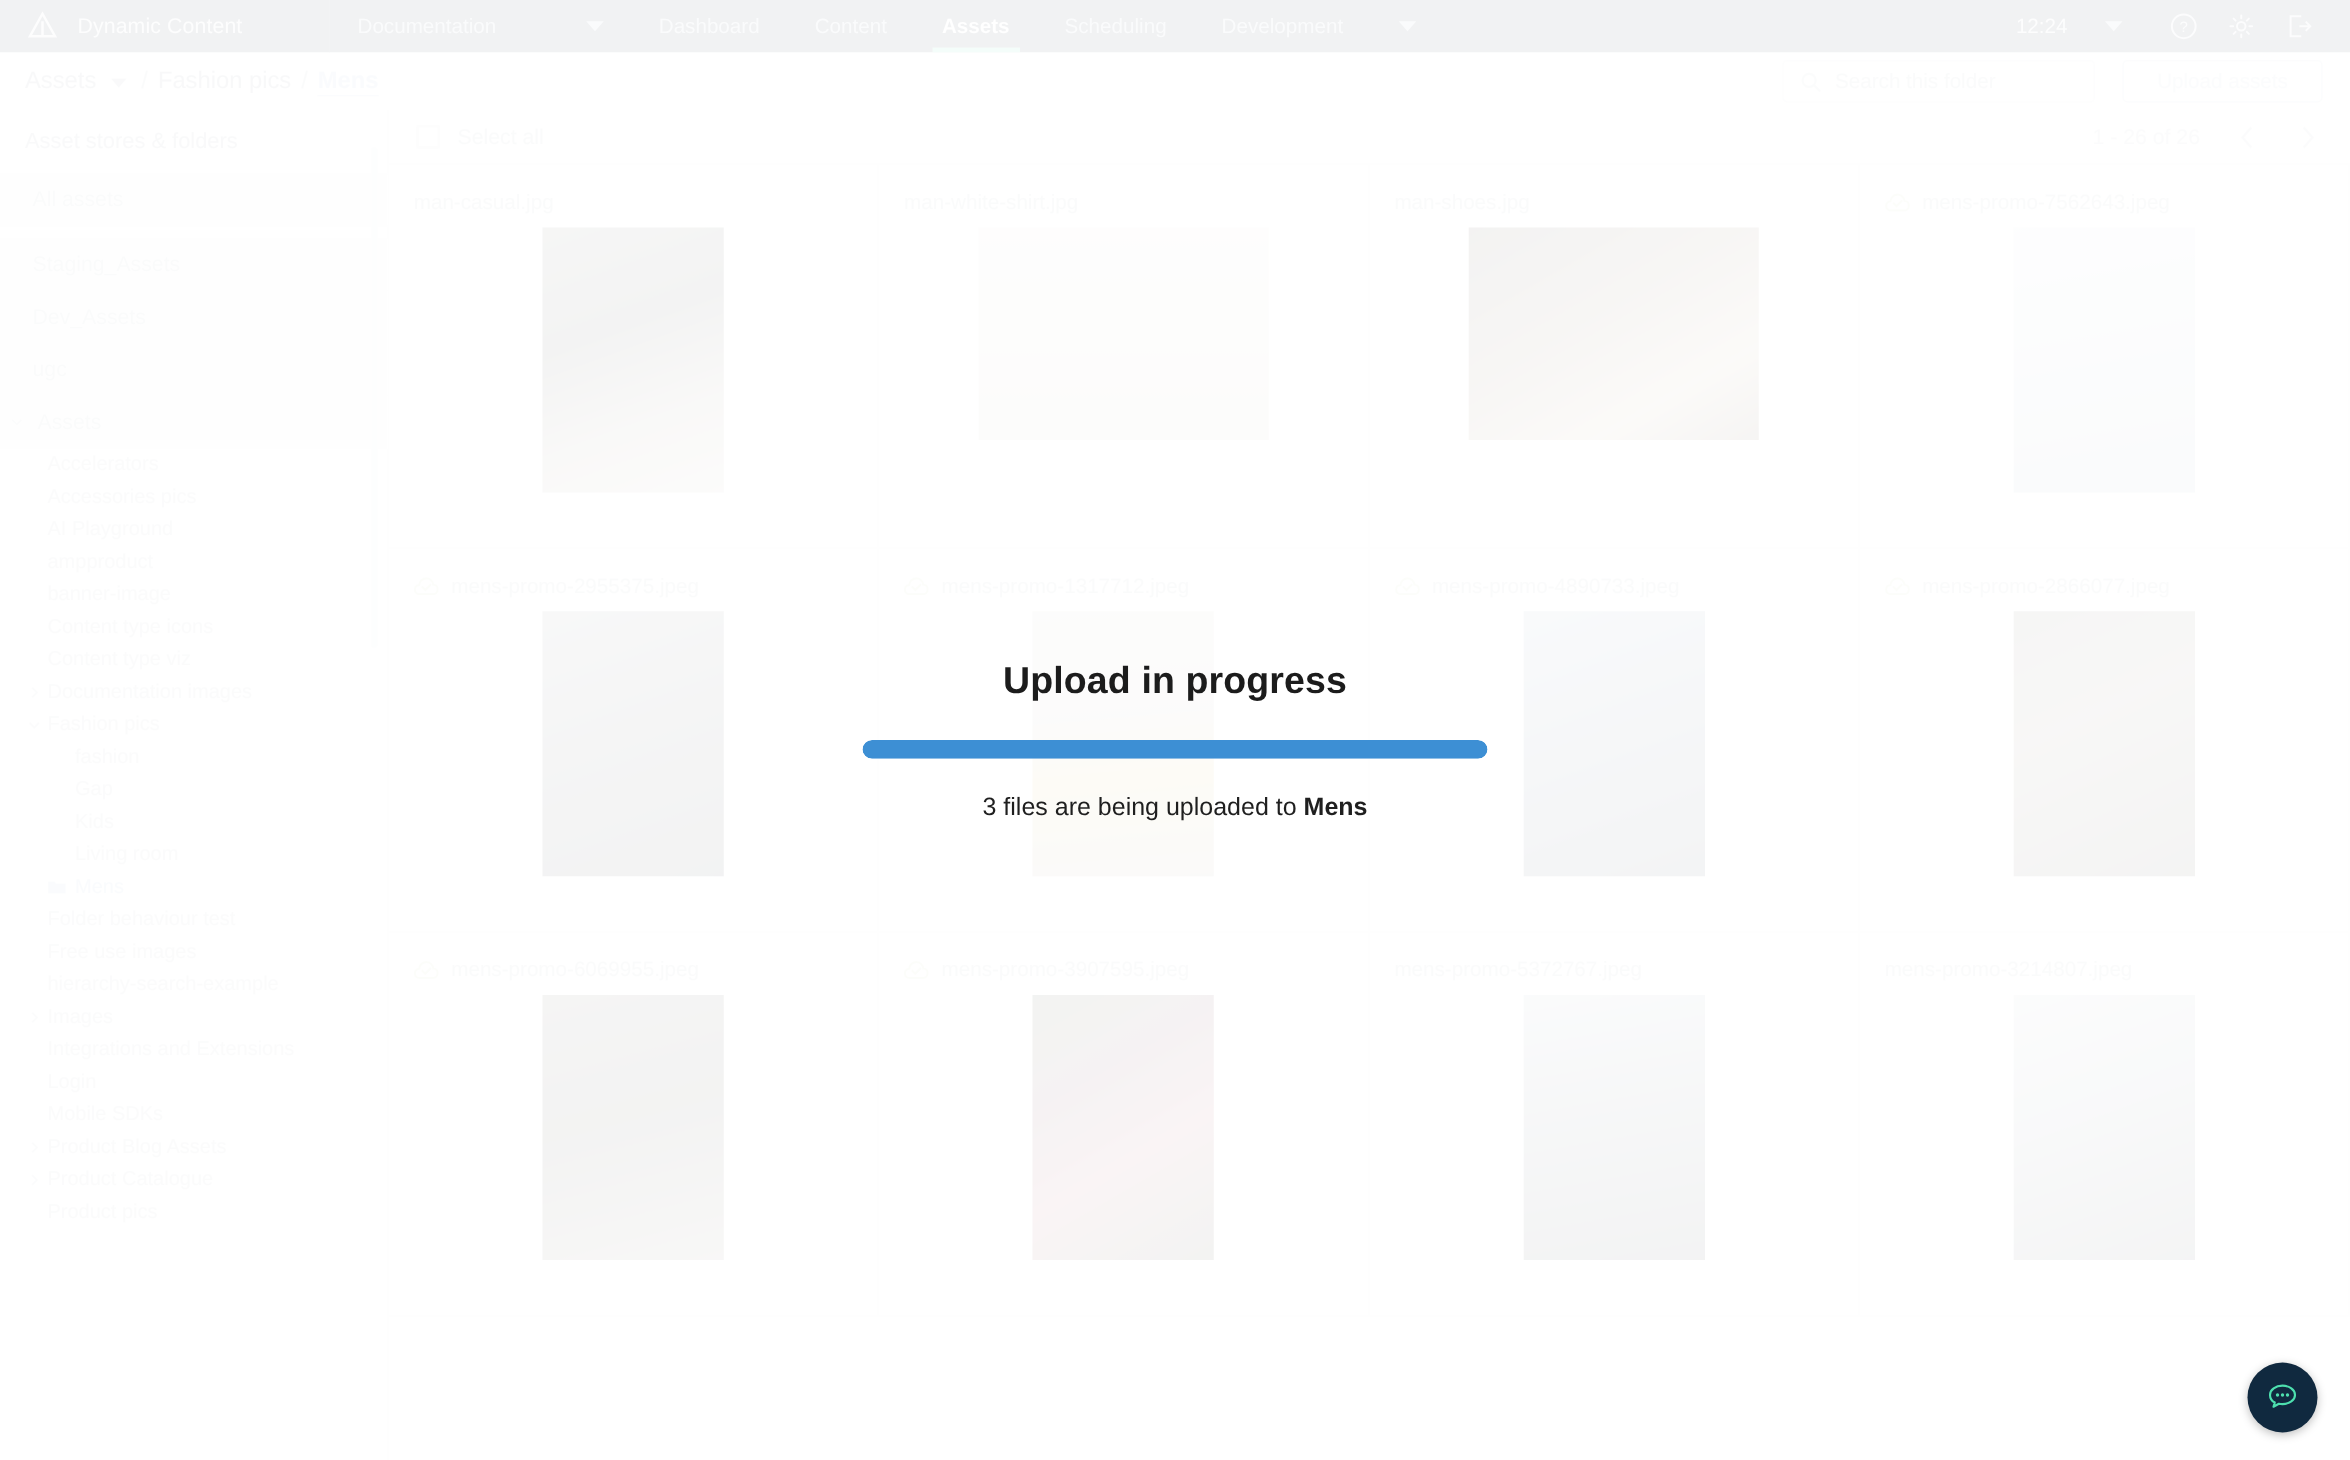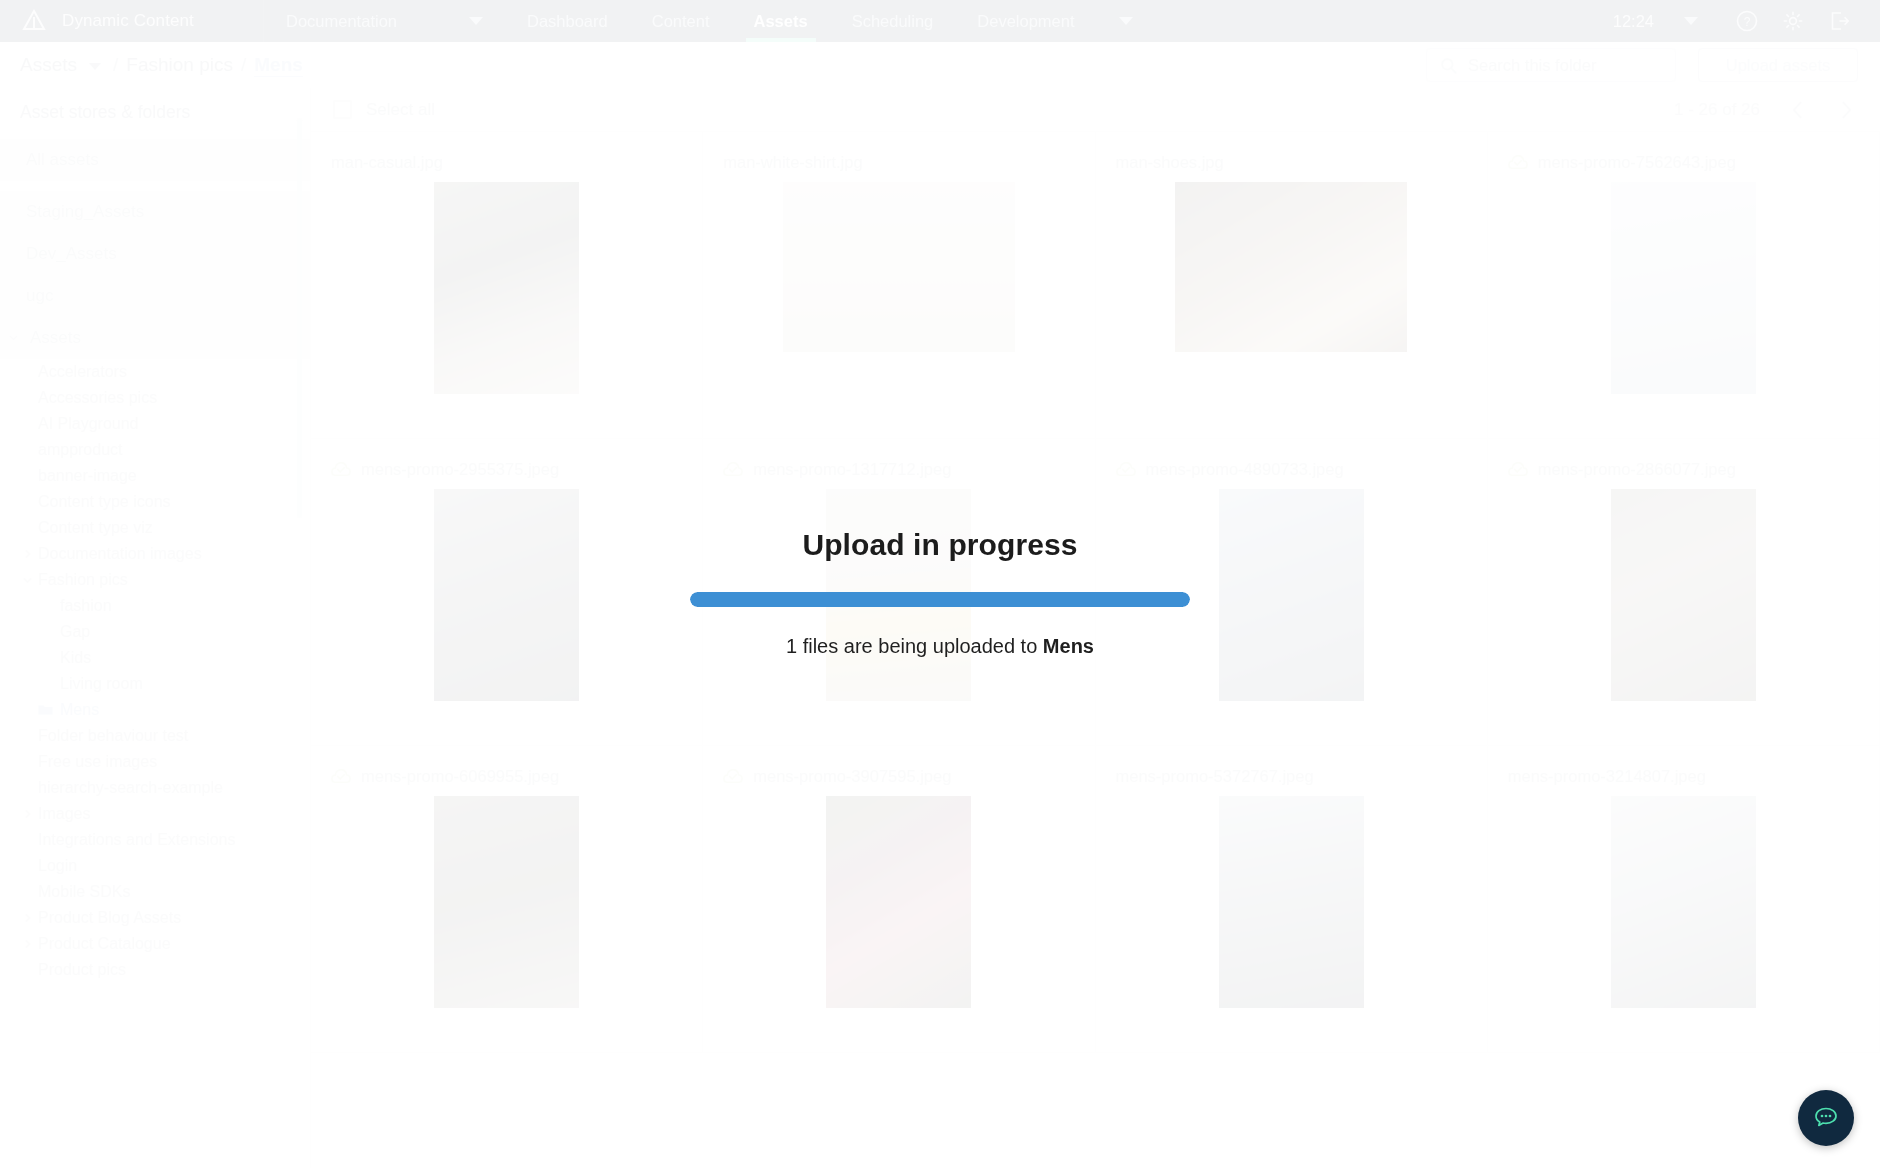--- a/index.html
+++ b/index.html
@@ -705,21 +705,21 @@
         </div>
     </div>
   </div>
 
   <div class="modal">
     <div class="modal-title">Upload in progress</div>
     <div class="progress-track">
       <div class="progress-fill" id="progress-fill" style="width: 100%;"></div>
     </div>
     <div class="modal-sub">
-      <span>1 files are being uploaded to </span><b>Mens</b>
+      <span>3 files are being uploaded to </span><b>Mens</b>
     </div>
   </div>
 
   <div class="chat-fab">
     <svg width="30" height="30" viewBox="0 0 30 30">
       <path d="M15 5.5c5.5 0 10 3.3 10 7.4 0 4.1-4.5 7.4-10 7.4-1 0-2-.1-2.9-.3l-4.3 2.4 1-3.4C6.3 17.6 5 15.6 5 12.9 5 8.8 9.5 5.5 15 5.5z" fill="none" stroke="#4ddfae" stroke-width="1.7" stroke-linejoin="round"></path>
       <circle cx="11" cy="13" r="1.35" fill="#4ddfae"></circle>
       <circle cx="15" cy="13" r="1.35" fill="#4ddfae"></circle>
       <circle cx="19" cy="13" r="1.35" fill="#4ddfae"></circle>
     </svg>

